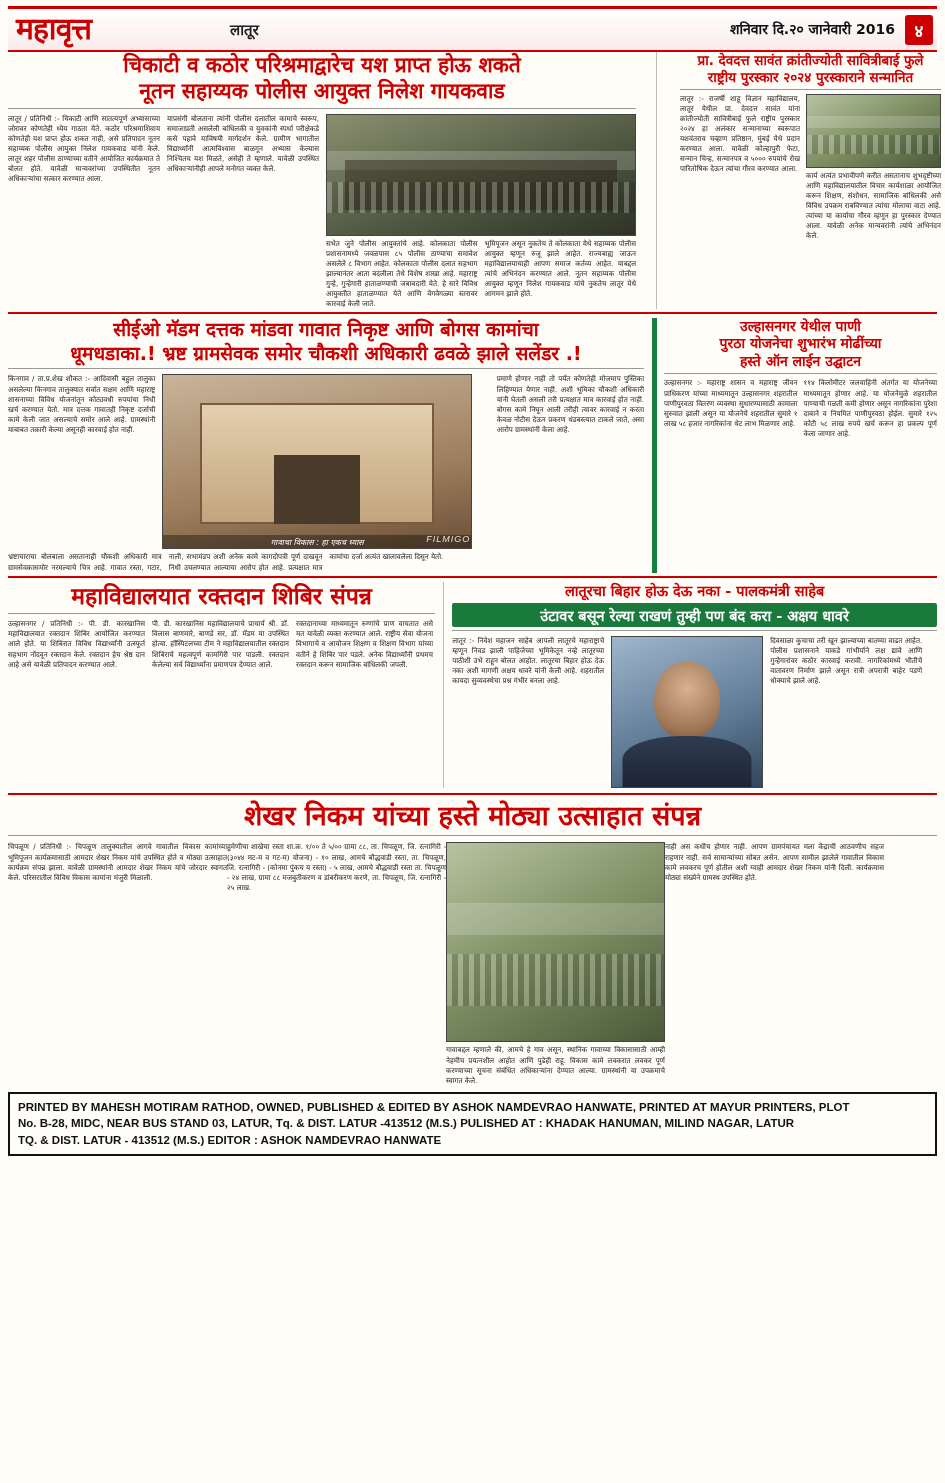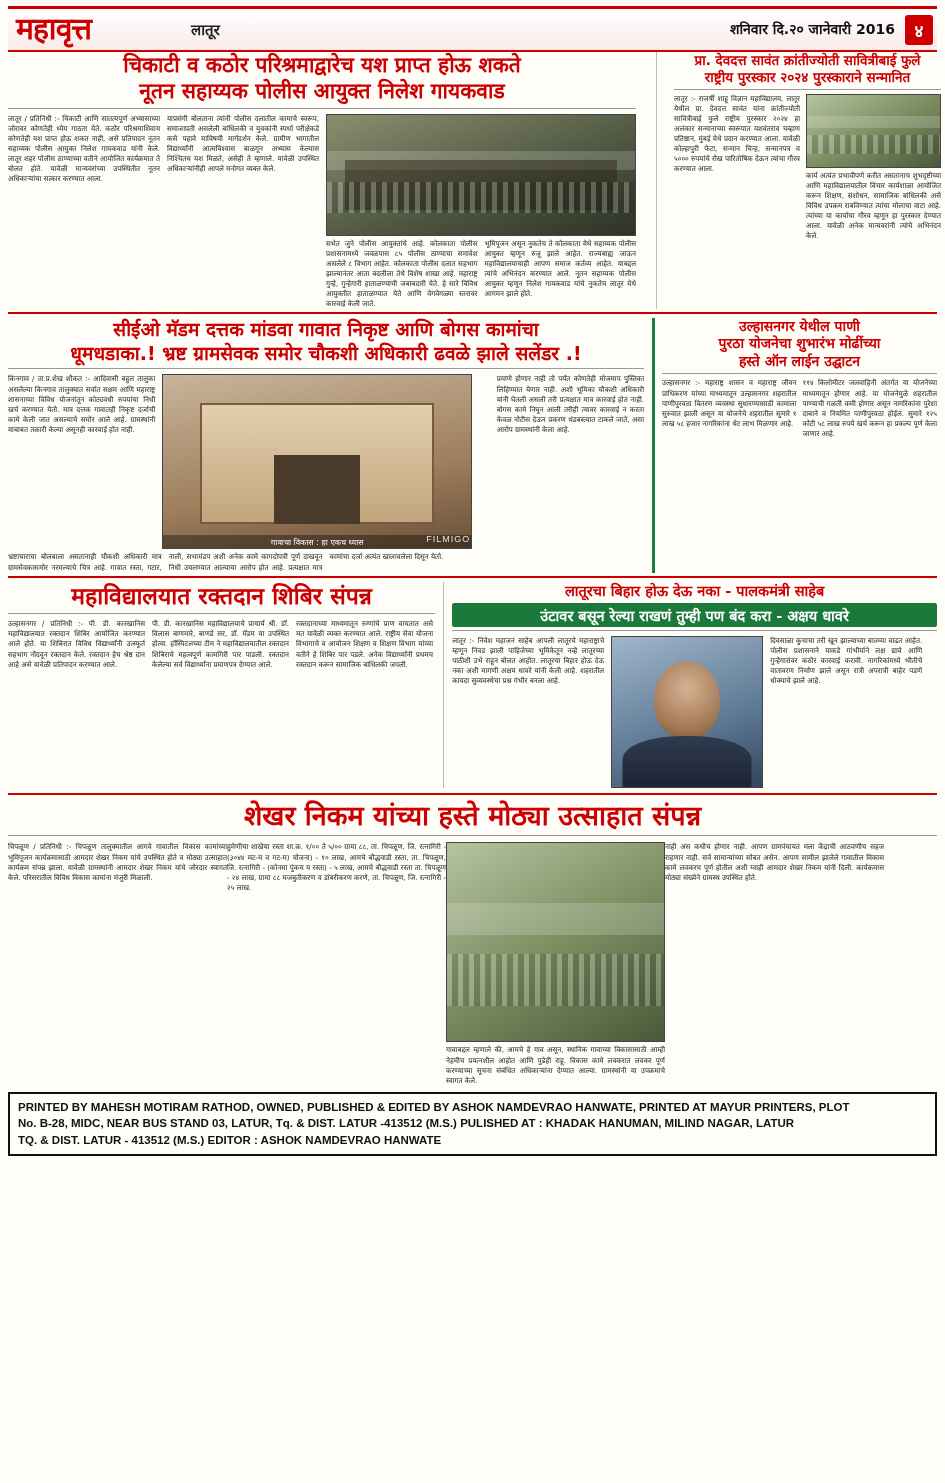--- a/index.html
+++ b/index.html
@@ -18,20 +18,21 @@
     padding: 6px 8px;
   }
   
   .masthead {
     display: flex; align-items: center; justify-content: space-between;
     border-top: 3px solid #c00; border-bottom: 2px solid #c00;
     background: linear-gradient(#fff,#fbeaea);
     padding: 2px 8px 4px 8px;
     height: 46px;
     position: relative;
+    gap: 39px;
   }
   .masthead-title {
     font-size: 30px; font-weight: bold; color: #c00;
     font-family: "DejaVu Sans", sans-serif;
     letter-spacing: -1px;
     line-height: 1;
     border-right: none;
     padding-right: 10px;
   }
   .masthead-edition {
@@ -80,34 +81,34 @@
     font-family:"DejaVu Sans", sans-serif;
   }
   .photo .wm {
     position:absolute; right:1px; bottom:4px; color:#fff; font-size:9px;
     opacity:.85; letter-spacing:1px;
   }
 
   
   .sec1 { display:flex; gap:20px; }
   .sec1-left { width: 636px; }
-  .sec1-right { width: 285px; border-left:1px solid #bbb; padding-left:17px;}
+  .sec1-right { width: 285px; border-left:1px solid #bbb; padding-left:23px;}
   .sec1-head { font-size:21px; }
   .sec1-cols { display:flex; gap:7px; margin-top:5px; }
   .sec1-cols > div { width: 152px; }
   .sec1-photo { width:310px; height:122px; float:none; }
 
   .sec1r-head { font-size:13.5px; }
   .sec1r-body { display:flex; gap:6px; margin-top:4px; }
   .sec1r-body > div { width:135px; }
 
   
   .sec2 { margin-top:4px; display:flex; gap:8px; }
   .sec2-left { width:636px; }
-  .sec2-right { width:285px; border-left:3px solid #15803d; padding-left:7px;}
+  .sec2-right { width:285px; border-left:5px solid #15803d; padding-left:7px;}
   .sec2-head { font-size:19px; }
   .sec2-cols { display:flex; gap:7px; margin-top:5px; }
   .sec2-cols > div { width:152px; }
   .sec2-photo { width:310px; height:175px; }
   .sec2r-head { font-size:14px; }
   .sec2r-cols { display:flex; gap:6px; margin-top:4px;}
   .sec2r-cols > div { width:135px; }
 
   
   .sec3 { margin-top:4px; display:flex; gap:8px; }
@@ -210,21 +211,21 @@
 
   <div class="rule-red"></div>
 
   <div class="sec2">
     <div class="sec2-left">
       <div class="hl-red sec2-head">सीईओ मॅडम दत्तक मांडवा गावात निकृष्ट आणि बोगस कामांचा</div>
       <div class="hl-red sec2-head">धूमधडाका.! भ्रष्ट ग्रामसेवक समोर चौकशी अधिकारी ढवळे झाले सलेंडर .!</div>
       <div class="rule-thin"></div>
       <div class="sec2-cols">
         <div class="body-col">किनगाव / ता.प्र.शेख शौकत :- आदिवासी बहुल तालुका असलेल्या किनगाव तालुक्यात सर्वात सक्षम आणि महाराष्ट्र शासनाच्या विविध योजनांतून कोट्यवधी रुपयांचा निधी खर्च करण्यात येतो. मात्र दत्तक गावातही निकृष्ट दर्जाची कामे केली जात असल्याचे समोर आले आहे. ग्रामस्थांनी याबाबत तक्रारी केल्या असूनही कारवाई होत नाही.</div>
-        <div style="width:338px;">
+        <div style="width:338px;font-style:italic;">
           <div class="photo ph-grad-d sec2-photo">
             <div style="position:absolute;left:12%;right:12%;top:16%;bottom:14%;background:linear-gradient(#e3cfae,#c2a57e);border:2px solid #7a5a3a;"></div>
             <div style="position:absolute;left:36%;right:36%;bottom:14%;top:46%;background:#4a3a2a;"></div>
             <div class="cap">गावाचा विकास : हा एकच ध्यास</div>
             <div class="wm">FILMIGO</div>
           </div>
         </div>
         <div class="body-col">प्रमाणे होणार नाही तो पर्यंत कोणतेही मोजमाप पुस्तिका लिहिण्यात येणार नाही. अशी भूमिका चौकशी अधिकारी यांनी घेतली असली तरी प्रत्यक्षात मात्र कारवाई होत नाही. बोगस कामे निघून आली तरीही त्यावर कारवाई न करता केवळ नोटीस देऊन प्रकरण थंडबस्त्यात टाकले जाते, असा आरोप ग्रामस्थांनी केला आहे.</div>
       </div>
       <div class="body-col" style="margin-top:3px;column-count:4;column-gap:7px;">भ्रष्टाचाराचा बोलबाला असतानाही चौकशी अधिकारी मात्र ग्रामसेवकासमोर नरमल्याचे चित्र आहे. गावात रस्ता, गटार, नाली, सभामंडप अशी अनेक कामे कागदोपत्री पूर्ण दाखवून निधी उचलण्यात आल्याचा आरोप होत आहे. प्रत्यक्षात मात्र कामांचा दर्जा अत्यंत खालावलेला दिसून येतो.</div>

